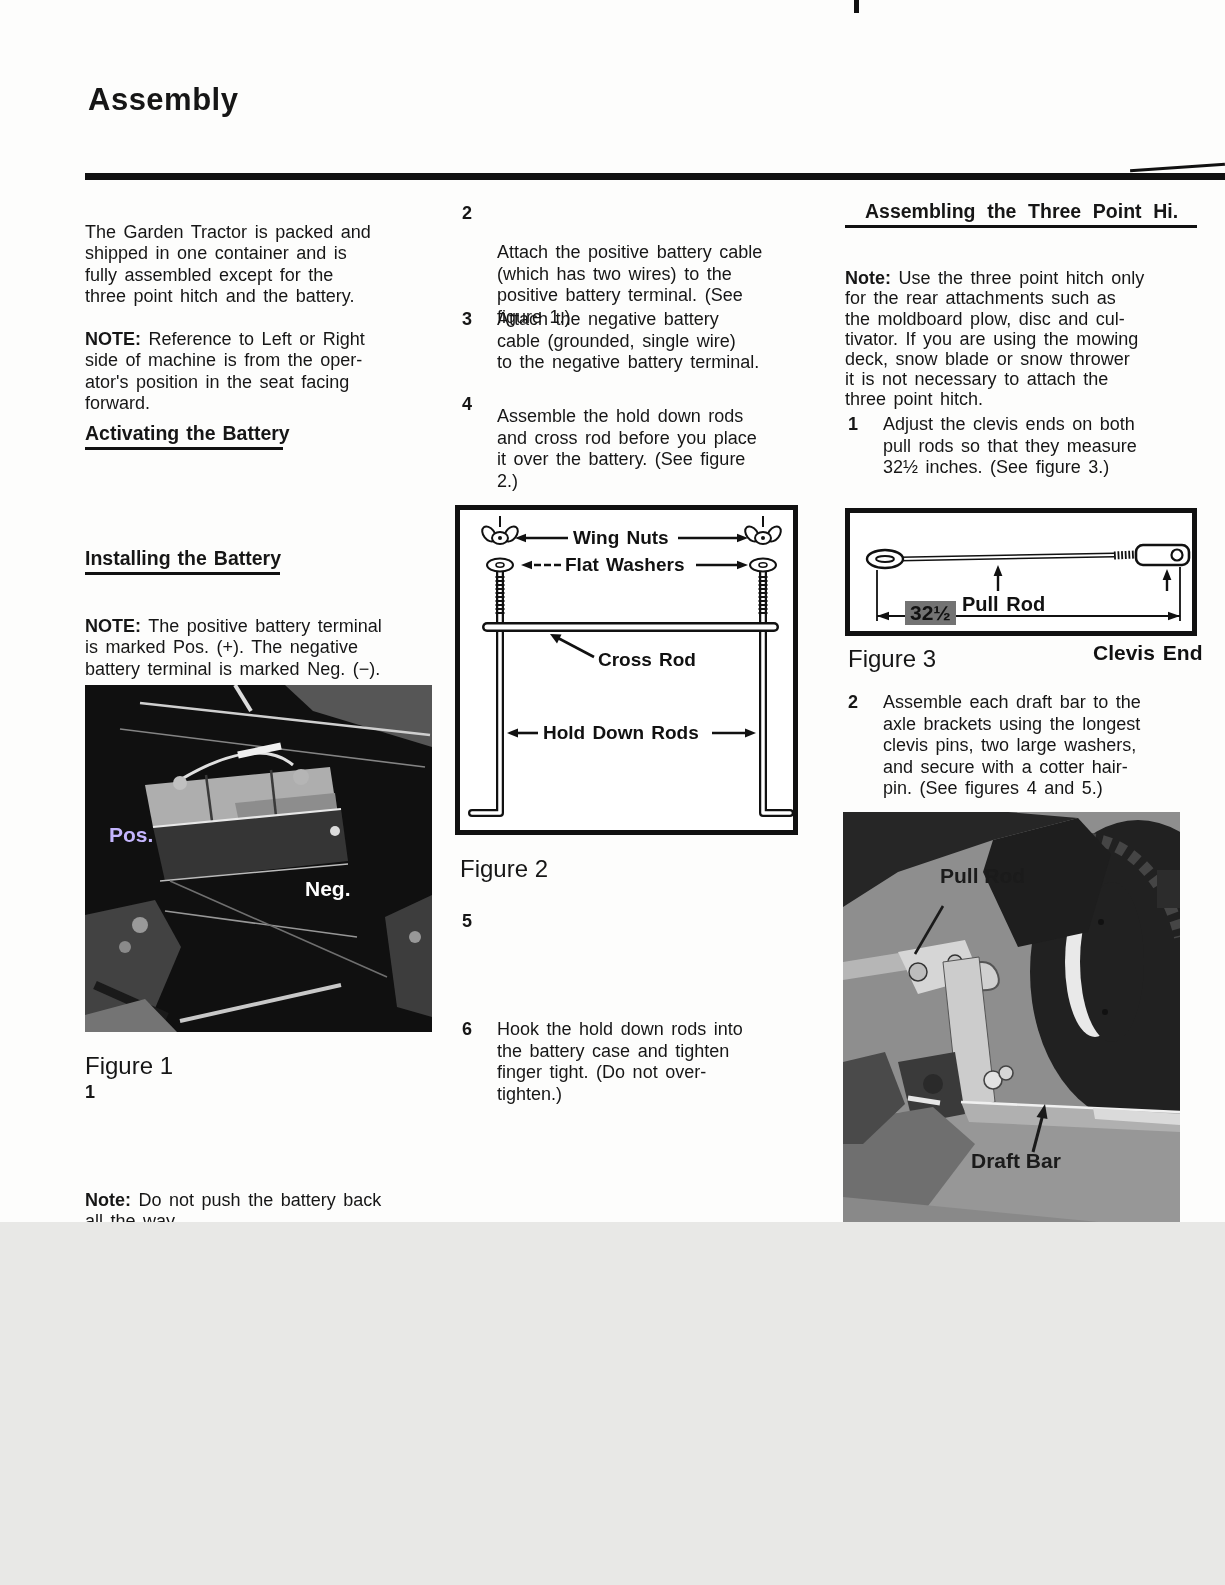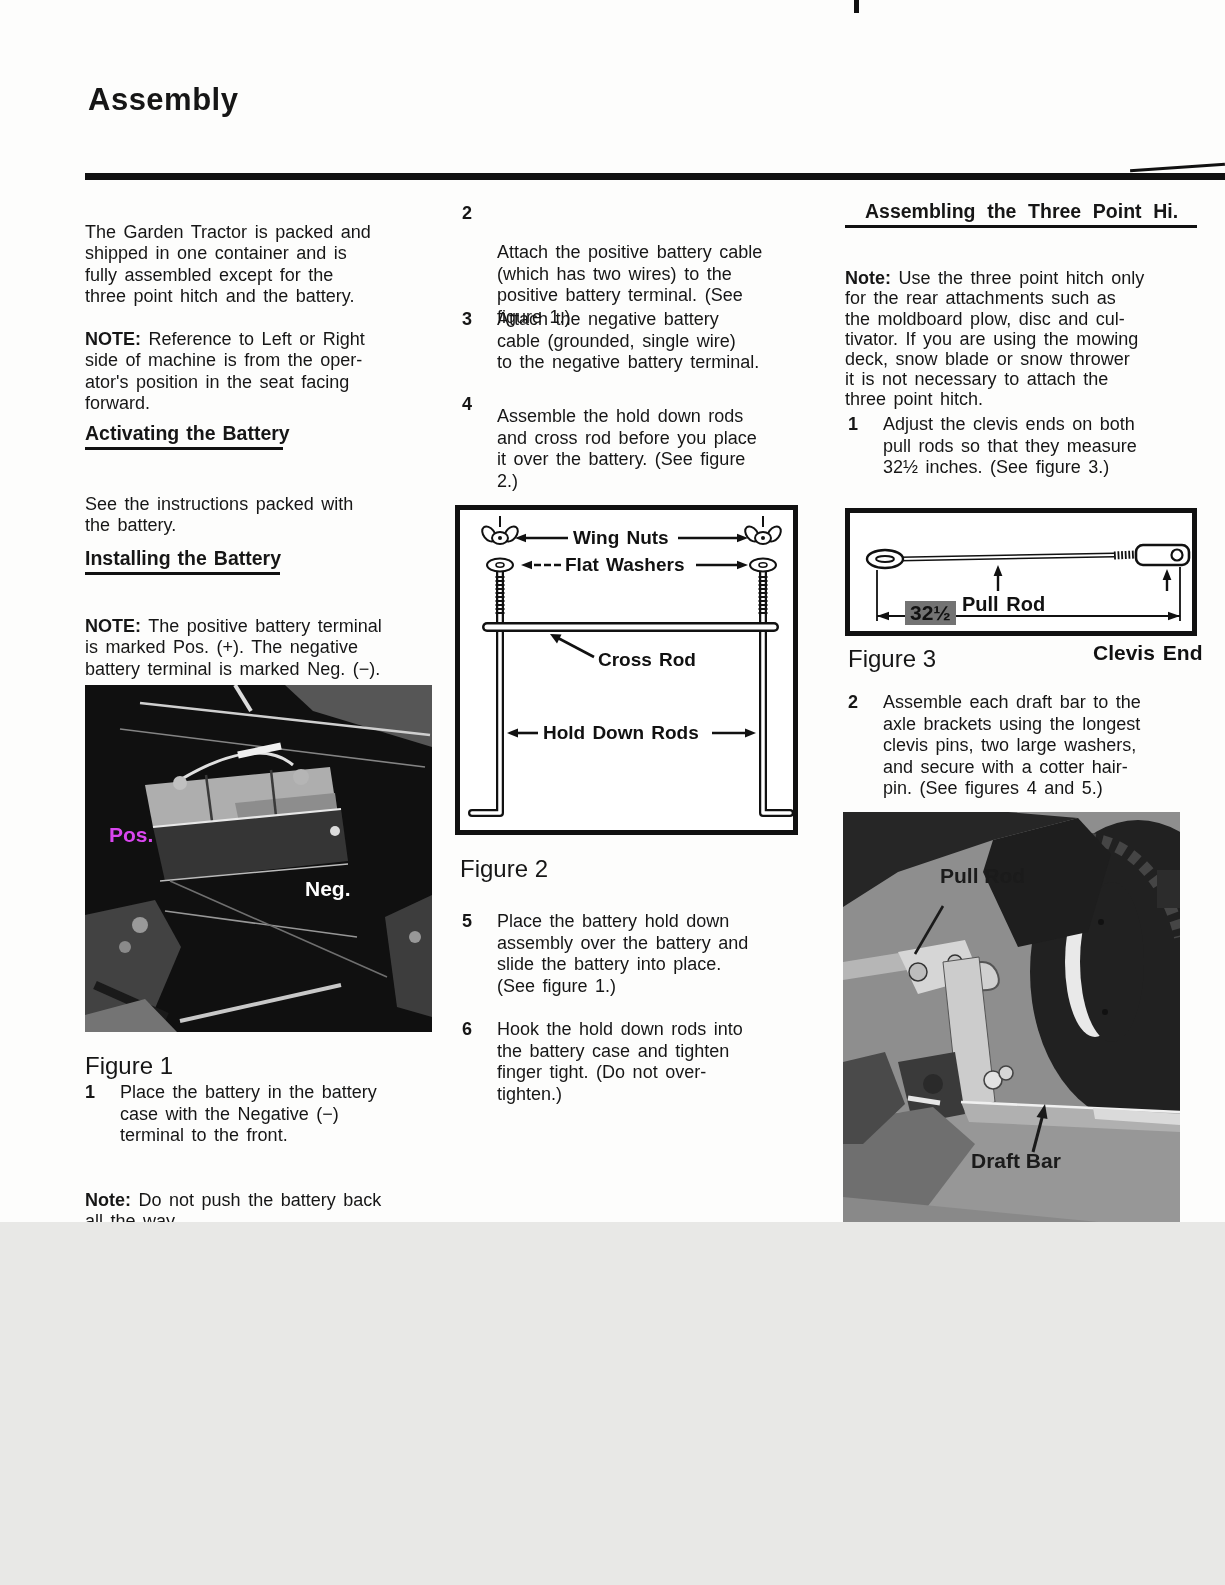--- a/index.html
+++ b/index.html
@@ -44,24 +44,20 @@
   <div class="abs body" style="left:85px;top:307px;width:360px;">
     <span class="b">NOTE:</span><span> Reference to Left or Right
 side of machine is from the oper-
 ator's position in the seat facing
 forward.</span>
   </div>
 
   <div class="abs h2" style="left:85px;top:422px;">Activating the Battery</div>
   <div class="abs" style="left:85px;top:447px;width:198px;height:3px;background:#111;"></div>
 
-  <div class="abs body" style="left:85px;top:472px;width:360px;">
-    <span>See the instructions packed with
-the battery.</span>
-  </div>
 
   <div class="abs h2" style="left:85px;top:547px;">Installing the Battery</div>
   <div class="abs" style="left:85px;top:572px;width:195px;height:3px;background:#111;"></div>
 
   <div class="abs body" style="left:85px;top:594px;width:370px;">
     <span class="b">NOTE:</span><span> The positive battery terminal
 is marked Pos. (+). The negative
 battery terminal is marked Neg. (−).</span>
   </div>
 
@@ -88,30 +84,27 @@
       <line x1="85" y1="196" x2="302" y2="292" stroke="#6f6f6f" stroke-width="1.6"></line>
       <polygon points="0,230 70,215 96,262 60,347 0,347" fill="#424242"></polygon>
       <circle cx="55" cy="240" r="8" fill="#999999"></circle>
       <circle cx="40" cy="262" r="6" fill="#8a8a8a"></circle>
       <line x1="10" y1="300" x2="82" y2="332" stroke="#1a1a1a" stroke-width="9"></line>
       <polygon points="0,330 60,314 92,347 0,347" fill="#747474"></polygon>
       <line x1="95" y1="336" x2="256" y2="300" stroke="#c8c8c8" stroke-width="4"></line>
       <polygon points="300,232 347,210 347,332 312,322" fill="#3d3d3d"></polygon>
       <circle cx="330" cy="252" r="6" fill="#989898"></circle>
     </svg>
-    <div class="plabel" style="left:24px;top:138px;color:#d946ef;">Pos.</div>
+    <div class="plabel" style="left:24px;top:138px;color:#c4b5fd;">Pos.</div>
     <div class="plabel" style="left:220px;top:192px;color:#ffffff;">Neg.</div>
   </div>
 
   <div class="abs cap" style="left:85px;top:1052px;">Figure 1</div>
 
   <div class="abs num" style="left:85px;top:1082px;">1</div>
-  <div class="abs body" style="left:120px;top:1082px;width:330px;">Place the battery in the battery
-case with the Negative (−)
-terminal to the front.</div>
 
   <div class="abs body" style="left:85px;top:1168px;width:370px;">
     <span class="b">Note:</span><span> Do not push the battery back
 all the way.</span>
   </div>
 
   <div class="abs num" style="left:462px;top:203px;">2</div>
   <div class="abs body" style="left:497px;top:203px;width:330px;margin-top:39px;">Attach the positive battery cable
 (which has two wires) to the
 positive battery terminal. (See
@@ -187,24 +180,20 @@
     </svg>
     <div class="flabel" style="left:113px;top:17px;">Wing Nuts</div>
     <div class="flabel" style="left:105px;top:44px;">Flat Washers</div>
     <div class="flabel" style="left:138px;top:139px;">Cross Rod</div>
     <div class="flabel" style="left:83px;top:212px;">Hold Down Rods</div>
   </div>
 
   <div class="abs cap" style="left:460px;top:855px;">Figure 2</div>
 
   <div class="abs num" style="left:462px;top:911px;">5</div>
-  <div class="abs body" style="left:497px;top:911px;width:330px;">Place the battery hold down
-assembly over the battery and
-slide the battery into place.
-(See figure 1.)</div>
 
   <div class="abs num" style="left:462px;top:1019px;">6</div>
   <div class="abs body" style="left:497px;top:1019px;width:330px;">Hook the hold down rods into
 the battery case and tighten
 finger tight. (Do not over-
 tighten.)</div>
 
   <div class="abs h2" style="left:845px;top:200px;word-spacing:.32em;margin-left:20px;">Assembling the Three Point Hi.</div>
   <div class="abs" style="left:845px;top:225px;width:352px;height:3px;background:#111;"></div>
 

